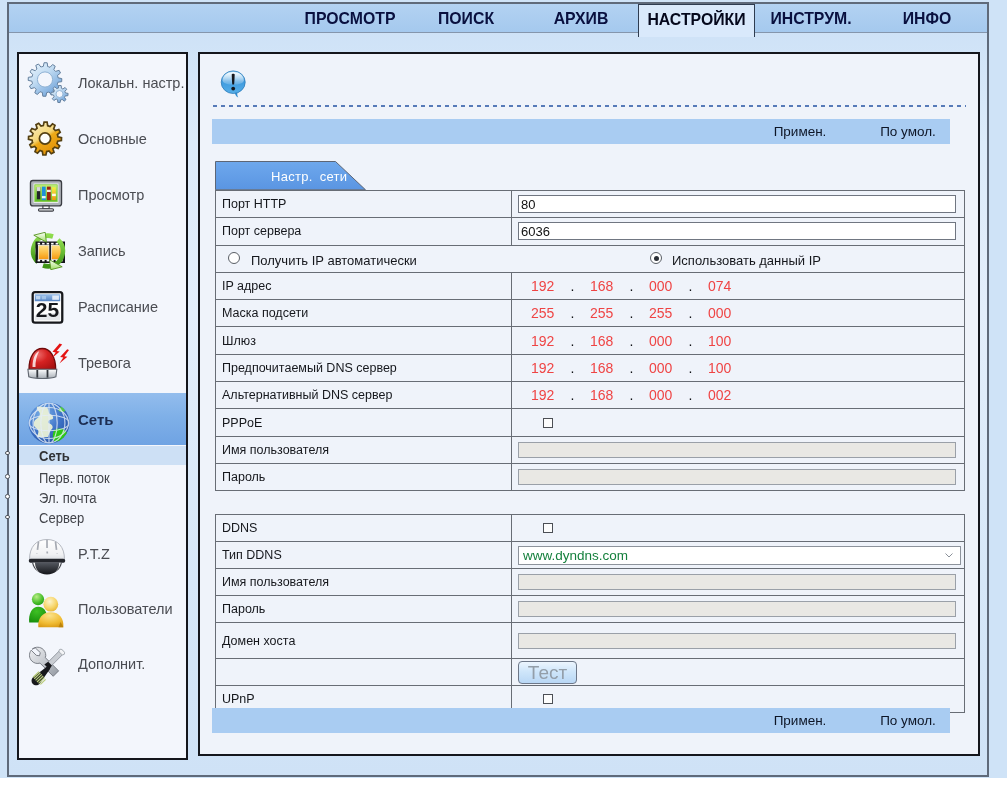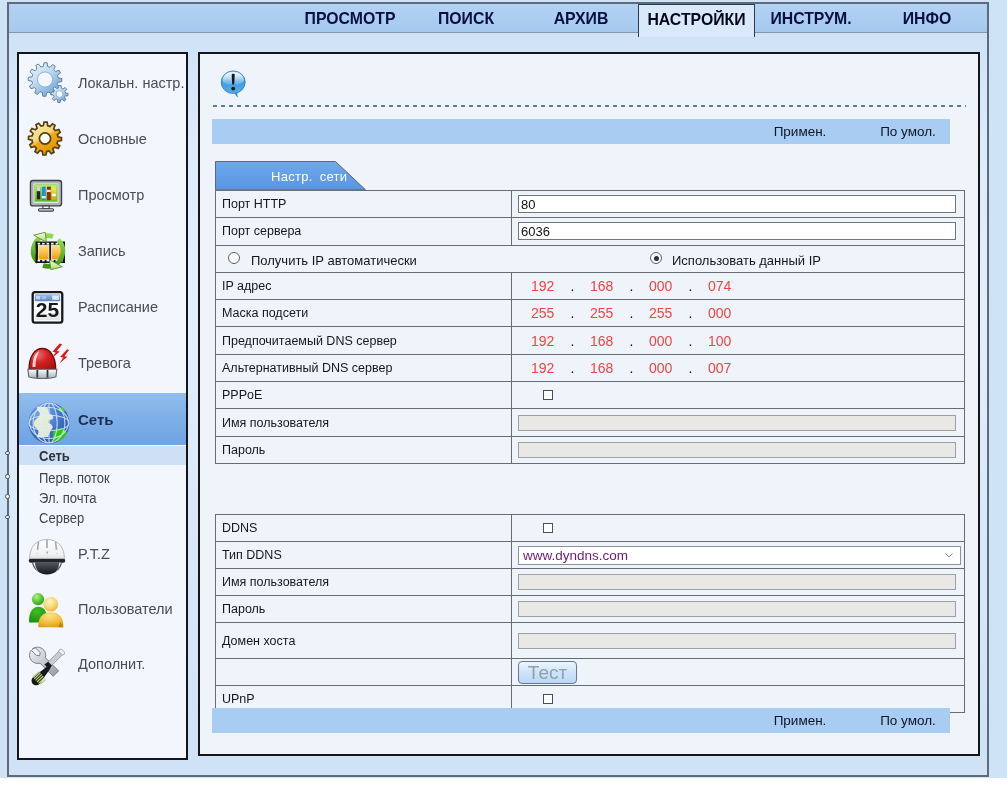--- a/index.html
+++ b/index.html
@@ -59,21 +59,21 @@
 .ipval span.d{display:inline-block;width:35px;text-align:center;font-size:14px;color:#101216;}
 table.f td.v.ipval{padding-left:19px !important;}
 .radrow td{position:relative;height:27.3px;}
 .radrow label{font-size:13px;color:#15171c;position:absolute;top:7px;}
 .radrow .rad{position:absolute;top:6.5px;}
 .rad{display:inline-block;width:12px;height:12px;border:1px solid #5a5f66;border-radius:50%;
   background:#fff;vertical-align:-2px;}
 .rad.on:after{content:"";position:absolute;left:2.5px;top:2.5px;width:5px;height:5px;
   border-radius:50%;background:#2b2f36;}
 #ddsel{width:443px;height:19px;margin-left:6px;border:1px solid #8d939c;background:#fff;
-  position:relative;font-size:13.5px;color:#701a75;line-height:18px;padding-left:4px;}
+  position:relative;font-size:13.5px;color:#15803d;line-height:18px;padding-left:4px;}
 #ddsel .ar{position:absolute;right:7px;top:6px;width:8px;height:5px;}
 #testbtn{width:59px;height:23px;margin-left:6px;border:1px solid #6d7788;border-radius:4px;
   background:linear-gradient(180deg,#ecf5fe 0%,#cfe6fa 45%,#b9d7f5 100%);
   color:#939ea9;font-size:19px;text-align:center;line-height:21px;}
 </style>
 </head>
 <body>
 <div id="outerbg" style="position:absolute;left:0;top:0;width:1007px;height:778px;background:#cfe3f7;"></div>
 <div id="win"></div>
 <div id="tabbar">
@@ -438,26 +438,30 @@
       </tr>
 <tr style="height:27.3px;">
         <td>IP адрес</td>
         <td class="v ipval"><span class="g">192</span><span class="d">.</span><span class="g">168</span><span class="d">.</span><span class="g">000</span><span class="d">.</span><span class="g">074</span></td>
       </tr>
 <tr style="height:27.3px;">
         <td>Маска подсети</td>
         <td class="v ipval"><span class="g">255</span><span class="d">.</span><span class="g">255</span><span class="d">.</span><span class="g">255</span><span class="d">.</span><span class="g">000</span></td>
       </tr>
 <tr style="height:27.3px;">
+        <td>Шлюз</td>
+        <td class="v ipval"><span class="g">192</span><span class="d">.</span><span class="g">168</span><span class="d">.</span><span class="g">000</span><span class="d">.</span><span class="g">100</span></td>
+      </tr>
+<tr style="height:27.3px;">
         <td>Предпочитаемый DNS сервер</td>
         <td class="v ipval"><span class="g">192</span><span class="d">.</span><span class="g">168</span><span class="d">.</span><span class="g">000</span><span class="d">.</span><span class="g">100</span></td>
       </tr>
 <tr style="height:27.3px;">
         <td>Альтернативный DNS сервер</td>
-        <td class="v ipval"><span class="g">192</span><span class="d">.</span><span class="g">168</span><span class="d">.</span><span class="g">000</span><span class="d">.</span><span class="g">007</span></td>
+        <td class="v ipval"><span class="g">192</span><span class="d">.</span><span class="g">168</span><span class="d">.</span><span class="g">000</span><span class="d">.</span><span class="g">002</span></td>
       </tr>
 <tr style="height:27.3px;">
         <td>PPPoE</td>
         <td class="v">
           <div class="cb"></div>
         </td>
       </tr>
 <tr style="height:27.3px;">
         <td>Имя пользователя</td>
         <td class="v">

